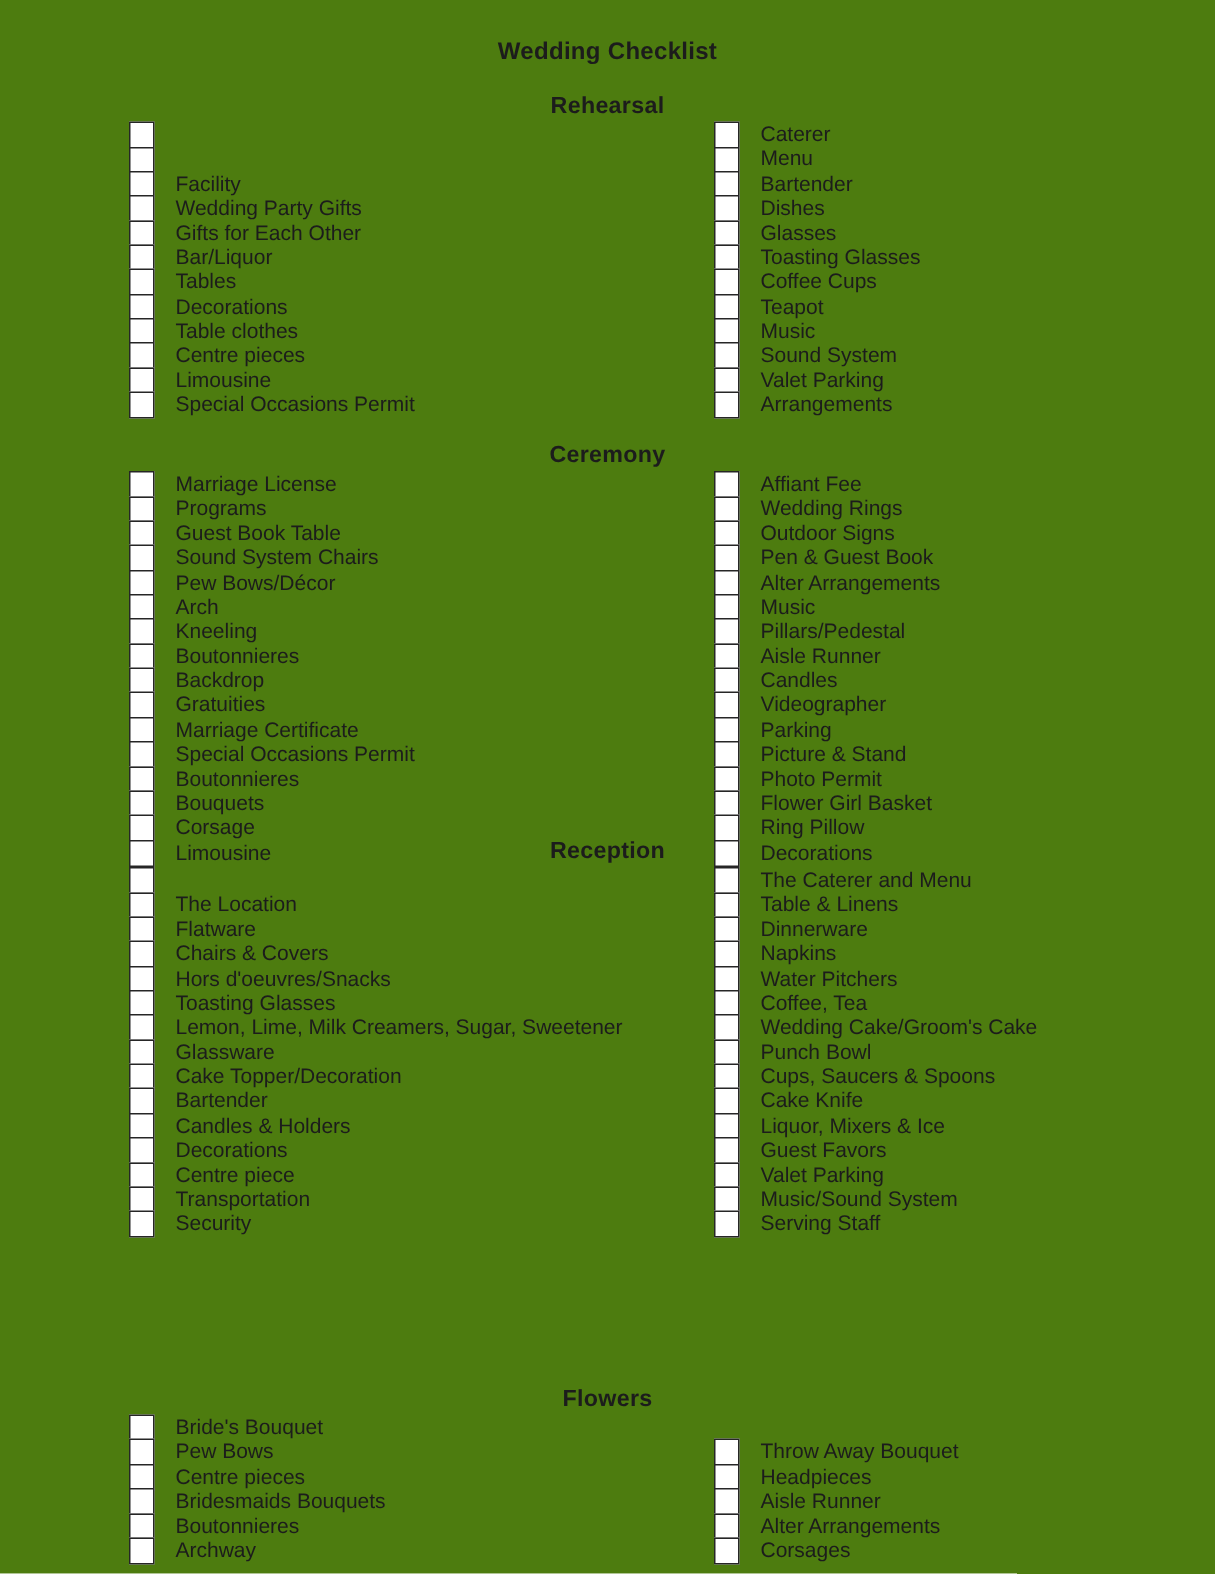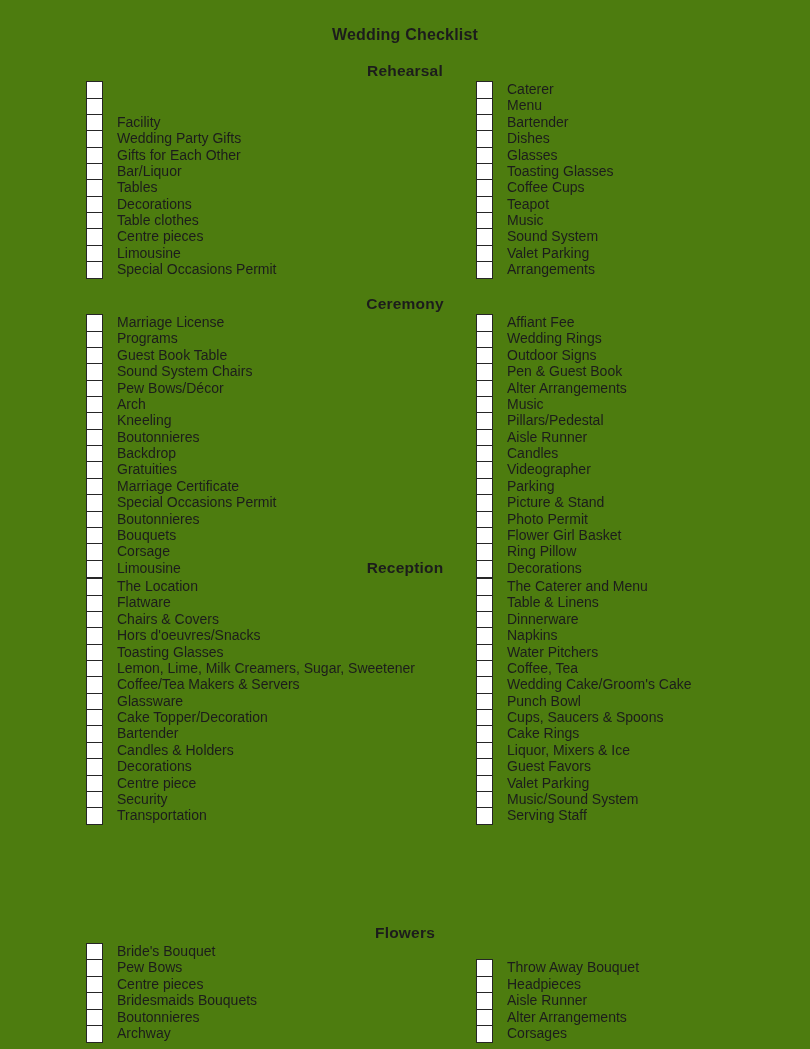--- a/index.html
+++ b/index.html
@@ -255,29 +255,28 @@
             <div class="box"></div>
             <div class="box"></div>
           </div>
         <div class="labels">
             <div class="label">The Location</div>
             <div class="label">Flatware</div>
             <div class="label">Chairs &amp; Covers</div>
             <div class="label">Hors d'oeuvres/Snacks</div>
             <div class="label">Toasting Glasses</div>
             <div class="label">Lemon, Lime, Milk Creamers, Sugar, Sweetener</div>
-            <div class="label">Coffee/Tea Makers &amp; Servers</div>
             <div class="label">Glassware</div>
             <div class="label">Cake Topper/Decoration</div>
             <div class="label">Bartender</div>
             <div class="label">Candles &amp; Holders</div>
             <div class="label">Decorations</div>
             <div class="label">Centre piece</div>
+            <div class="label">Transportation</div>
             <div class="label">Security</div>
-            <div class="label">Transportation</div>
           </div>
       </div>
       <div class="col col-right">
         <div class="strip">
             <div class="box"></div>
             <div class="box"></div>
             <div class="box"></div>
             <div class="box"></div>
             <div class="box"></div>
             <div class="box"></div>
@@ -294,21 +293,21 @@
         <div class="labels">
             <div class="label">The Caterer and Menu</div>
             <div class="label">Table &amp; Linens</div>
             <div class="label">Dinnerware</div>
             <div class="label">Napkins</div>
             <div class="label">Water Pitchers</div>
             <div class="label">Coffee, Tea</div>
             <div class="label">Wedding Cake/Groom's Cake</div>
             <div class="label">Punch Bowl</div>
             <div class="label">Cups, Saucers &amp; Spoons</div>
-            <div class="label">Cake Rings</div>
+            <div class="label">Cake Knife</div>
             <div class="label">Liquor, Mixers &amp; Ice</div>
             <div class="label">Guest Favors</div>
             <div class="label">Valet Parking</div>
             <div class="label">Music/Sound System</div>
             <div class="label">Serving Staff</div>
           </div>
       </div>
     </div>
   </section>
 

